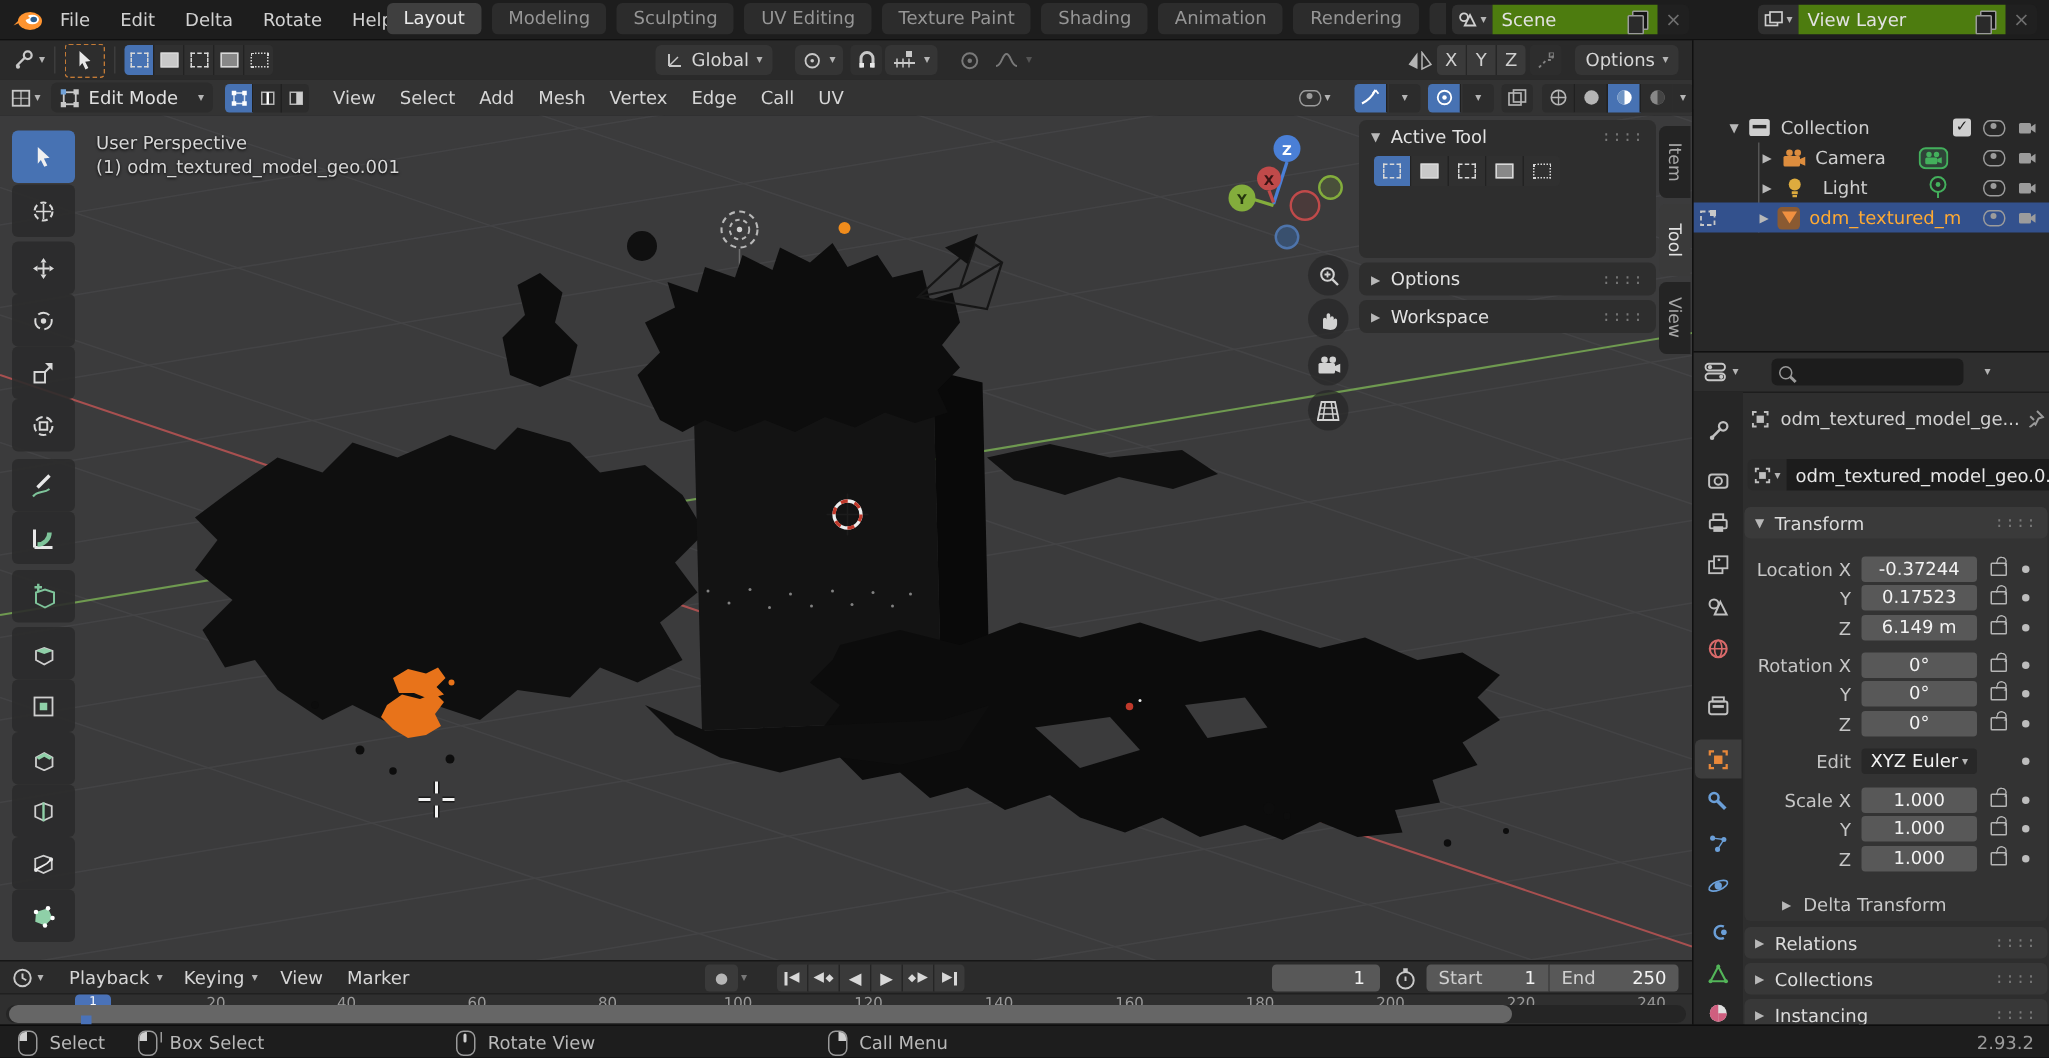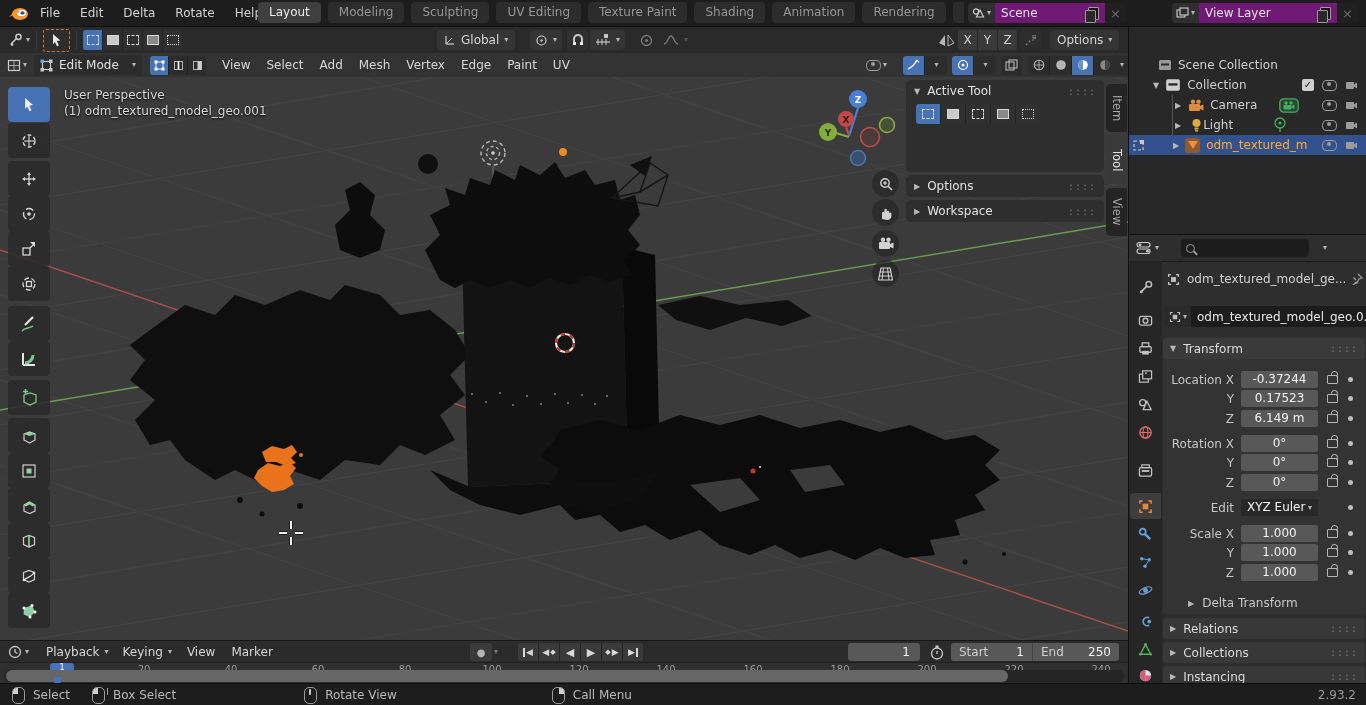--- a/index.html
+++ b/index.html
@@ -8,21 +8,21 @@
   .abs{position:absolute;}
   .row{display:flex;align-items:center;}
 
   
   #topbar{left:0;top:0;width:1366px;height:26px;background:#1d1d1d;border-bottom:1px solid #101010;}
   .menu-item{padding:0 10px;color:#d2d2d2;line-height:26px;}
   .ws-tab{height:21px;line-height:21px;padding:0 11px;margin-right:7px;border-radius:4px;background:#2c2c2c;color:#969696;white-space:nowrap;}
   .ws-tab.active{background:#3f3f3f;color:#eaeaea;}
   .id-widget{height:20px;border-radius:4px;background:#202020;display:flex;align-items:center;overflow:hidden;}
   .id-icon-btn{height:20px;padding:0 4px;background:#2f2f2f;display:flex;align-items:center;gap:2px;}
-  .id-field{height:20px;background:#701a75;color:#e2e2e2;display:flex;align-items:center;padding:0 6px;flex:1;}
+  .id-field{height:20px;background:#4d7c0f;color:#e2e2e2;display:flex;align-items:center;padding:0 6px;flex:1;}
   .copy-icon{width:9px;height:11px;border:1px solid #9a9a9a;border-radius:1px;position:relative;margin-left:6px;background:#151515;}
   .copy-icon::before{content:'';position:absolute;left:-4px;top:2px;width:9px;height:11px;border:1px solid #9a9a9a;border-radius:1px;background:#2a2a2a;}
   .xbtn{color:#6f6f6f;padding:0 5px;font-size:13px;}
   .chev{font-size:8px;color:#b5b5b5;line-height:1;}
   .chev.dim{color:#777;}
 
   
   .pill{background:#353535;border-radius:4px;height:20px;display:flex;align-items:center;padding:0 7px;gap:5px;color:#d6d6d6;}
   .tool-row{left:0;top:27px;width:1128px;height:26px;background:#2a2a2a;border-bottom:1px solid #161616;}
   .vsep{width:1px;height:18px;background:#3c3c3c;margin:0 6px;}
@@ -289,27 +289,20 @@
     </span>
     <span class="search-field" style="margin-left:8px;width:112px">
       <span class="mag"></span>
     </span>
     <svg width="11" height="11" viewBox="0 0 11 11" style="margin-left:8px">
       <path d="M0.5,0.5 H10.5 L6.8,5 V10 L4.2,8.5 V5 Z" fill="none" stroke="#c8c8c8" stroke-width="1.1"></path>
     </svg>
   </div>
 
   <div id="outliner" class="abs"></div>
-  <div class="ol-row" style="top:55px">
-    <svg width="14" height="12" viewBox="0 0 14 12" style="margin-left:29px">
-      <rect x="1" y="1" width="12" height="10" rx="1.5" fill="#9a9a9a"></rect>
-        <rect x="3" y="4.5" width="8" height="2" fill="#282828"></rect>
-    </svg>
-    <span style="margin-left:6px">Scene Collection</span>
-  </div>
   <div class="ol-row" style="top:75px">
     <span class="tri" style="margin-left:24px">▼</span>
     <svg width="16" height="14" viewBox="0 0 14 12" style="margin-left:6px">
       <rect x="1" y="1" width="12" height="10" rx="1.5" fill="#cfcfcf"></rect>
         <rect x="3" y="4.5" width="8" height="2" fill="#282828"></rect>
     </svg>
     <span style="margin-left:6px">Collection</span>
     <span class="chk" style="margin-left:auto">✓</span>
     <span class="eye" style="margin-left:8px"></span>
     <svg width="13" height="10" viewBox="0 0 13 10" style="margin:0 8px 0 8px">
@@ -340,21 +333,21 @@
         <path d="M9,4.5 L12,2.5 V8.5 L9,6.5 Z" fill="#9c9c9c"></path>
     </svg>
   </div>
   <div class="ol-row" style="top:115px">
     <span class="tri" style="margin-left:46px">▶</span>
     <svg width="13" height="14" viewBox="0 0 13 14" style="margin-left:9px">
       <circle cx="6.5" cy="5" r="4" fill="#ddab3e"></circle>
         <rect x="4.5" y="9.5" width="4" height="2" fill="#ddab3e"></rect>
         <rect x="5" y="12" width="3" height="1.5" fill="#ddab3e"></rect>
     </svg>
-    <span style="margin-left:0">Light</span>
+    <span style="margin-left:12px">Light</span>
     <svg width="14" height="16" viewBox="0 0 14 16" style="margin-left:40px">
       <circle cx="7" cy="6" r="5" fill="none" stroke="#43b05c" stroke-width="1.3"></circle>
       <circle cx="7" cy="6" r="1.6" fill="#43b05c"></circle>
         <line x1="7" y1="11" x2="7" y2="15" stroke="#43b05c" stroke-width="1.3"></line>
     </svg>
     <span class="eye" style="margin-left:auto"></span>
     <svg width="13" height="10" viewBox="0 0 13 10" style="margin:0 8px 0 8px">
       <rect x="1" y="2" width="8" height="7" rx="1" fill="#9c9c9c"></rect>
         <path d="M9,4.5 L12,2.5 V8.5 L9,6.5 Z" fill="#9c9c9c"></path>
     </svg>
@@ -418,21 +411,21 @@
           <rect x="5.5" y="1.5" width="4" height="8" fill="#cfcfcf"></rect>
         </svg>
       </span>
     </span>
     <span class="hdr-menu" style="margin-left:8px">View</span>
     <span class="hdr-menu">Select</span>
     <span class="hdr-menu">Add</span>
     <span class="hdr-menu">Mesh</span>
     <span class="hdr-menu">Vertex</span>
     <span class="hdr-menu">Edge</span>
-    <span class="hdr-menu">Paint</span>
+    <span class="hdr-menu">Call</span>
     <span class="hdr-menu">UV</span>
 
     <span class="row" style="position:absolute;left:866px;gap:2px">
       <span class="eye"></span>
       <span class="chev">▾</span>
     </span>
     <span class="row" style="position:absolute;left:903px;gap:1px">
       <span class="shade-btn on" style="border-radius:3px 0 0 3px">
         <svg width="13" height="12" viewBox="0 0 13 12">
           <path d="M1,10 C5,8 8,5 10,1" fill="none" stroke="#fff" stroke-width="1.4"></path>

